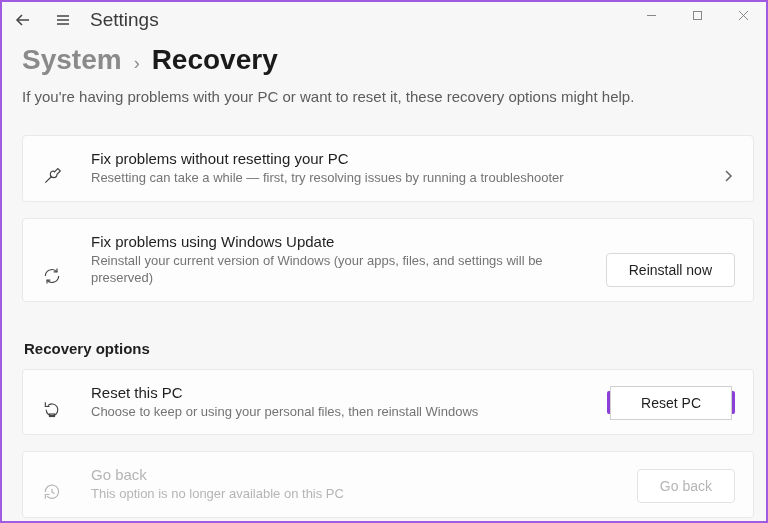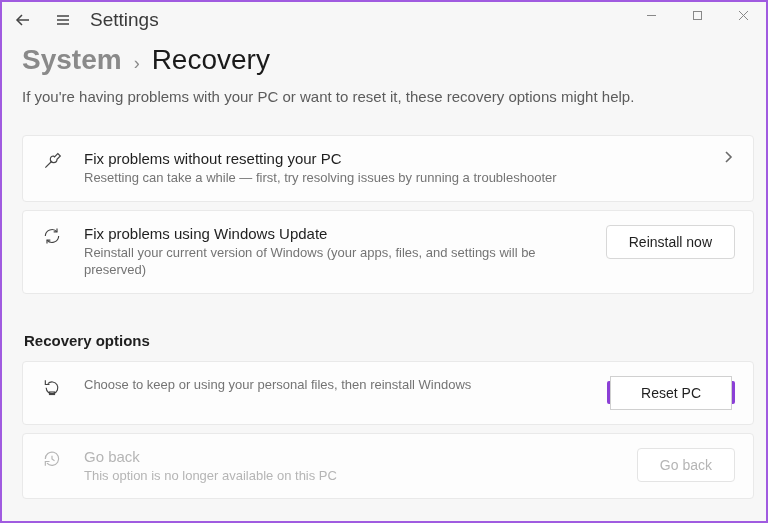--- a/index.html
+++ b/index.html
@@ -13,25 +13,25 @@
   .topbar { height: 36px; display: flex; align-items: center; padding: 0 8px; gap: 14px; }
   .topbar .icon-btn { width: 26px; height: 26px; display: flex; align-items: center; justify-content: center; color: #444; }
   .topbar .icon-btn svg { width: 16px; height: 16px; stroke: #444; stroke-width: 1.5; fill: none; }
   .topbar .title { font-size: 19px; color: #3a3a3a; }
 
   .content { padding: 6px 12px 20px 20px; }
 
   .breadcrumb { display: flex; align-items: baseline; gap: 12px; margin-bottom: 12px; }
   .bc-left { font-size: 28px; font-weight: 600; color: #8a8a8a; }
   .bc-sep { font-size: 18px; color: #8a8a8a; }
-  .bc-right { font-size: 28px; font-weight: 400; color: #1a1a1a; }
+  .bc-right { font-size: 28px; font-weight: 700; color: #1a1a1a; }
 
   .intro { font-size: 15px; color: #5c5c5c; margin-bottom: 30px; }
 
-  .card { background: #fdfdfd; border: 1px solid #e9e9e9; border-radius: 4px; padding: 14px 18px; display: flex; align-items: flex-start; gap: 21px; margin-bottom: 8px; }
+  .card { background: #fdfdfd; border: 1px solid #e9e9e9; border-radius: 4px; padding: 14px 18px; display: flex; align-items: flex-end; gap: 28px; margin-bottom: 16px; }
   .card .card-icon { width: 22px; height: 22px; flex: 0 0 22px; display: flex; align-items: center; justify-content: center; color: #444; }
   .card .card-icon svg { width: 20px; height: 20px; stroke: #444; stroke-width: 1.4; fill: none; }
   .card .card-body { flex: 1; }
   .card .card-title { font-size: 15px; color: #1f1f1f; margin-bottom: 2px; }
   .card .card-sub { font-size: 13px; color: #747474; line-height: 1.35; }
   .card .card-action { flex: 0 0 auto; }
   .chevron svg { width: 14px; height: 14px; stroke: #6a6a6a; stroke-width: 1.6; fill: none; }
   .btn { background: #fff; border: 1px solid #d8d8d8; border-radius: 4px; padding: 8px 22px; font-size: 14px; color: #1f1f1f; cursor: pointer; }
   .section-head { font-size: 15px; font-weight: 600; color: #1f1f1f; margin: 38px 0 12px 2px; }
 
@@ -133,20 +133,21 @@
 
     <div class="card">
       <div class="card-icon">
         <svg viewBox="0 0 24 24">
             <path d="M5 13 a7 7 0 1 0 2 -5"></path>
             <polyline points="4,4 4,9 9,9"></polyline>
             <rect x="9" y="18" width="6" height="3"></rect>
           </svg>
       </div>
       <div class="card-body">
+        <div class="card-title">Reset this PC</div>
         <div class="card-sub">Choose to keep or using your personal files, then reinstall Windows</div>
       </div>
       <div class="card-action">
         <span class="highlight">
           <button class="btn">Reset PC</button>
         </span>
       </div>
     </div>
 
     <div class="card disabled">

